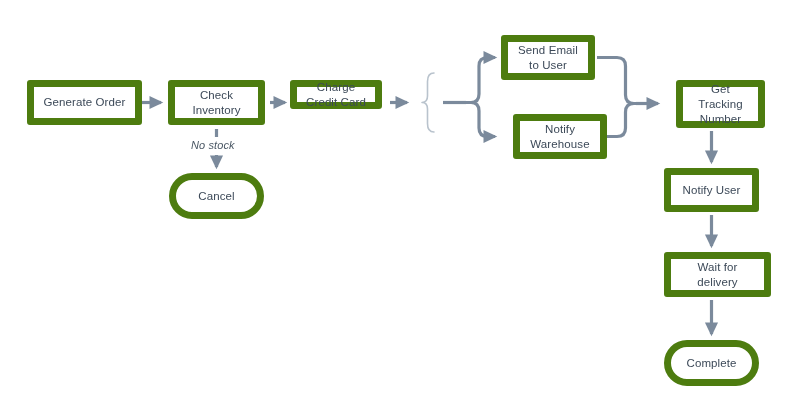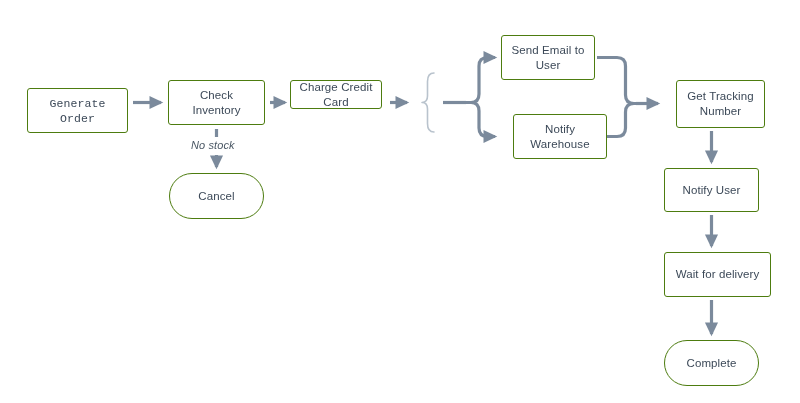--- a/index.html
+++ b/index.html
@@ -20,21 +20,21 @@
   #edges {
     position: absolute;
     left: 0;
     top: 0;
     width: 800px;
     height: 403px;
   }
   .node {
     position: absolute;
     box-sizing: border-box;
-    border: 1px solid #4d7c0f;
+    border: 7px solid #4d7c0f;
     background: #ffffff;
     color: #3c4958;
     font-size: 11.5px;
     line-height: 15px;
     letter-spacing: 0.1px;
     display: flex;
     align-items: center;
     justify-content: center;
     text-align: center;
     border-radius: 3px;
@@ -91,21 +91,21 @@
       <line x1="636" y1="103.5" x2="658" y2="103.5" marker-end="url(#ah)"></line>
 
       <line x1="711.5" y1="131" x2="711.5" y2="162" marker-end="url(#ah)"></line>
       <line x1="711.5" y1="215" x2="711.5" y2="246" marker-end="url(#ah)"></line>
       <line x1="711.5" y1="300" x2="711.5" y2="334" marker-end="url(#ah)"></line>
     </g>
 
     <path d="M434,73 Q427.5,73 427.5,81.5 L427.5,96 Q427.5,102.5 422,102.5 Q427.5,102.5 427.5,109 L427.5,123.5 Q427.5,132 434,132" stroke="#b9c3cd" stroke-width="1.6" fill="none" stroke-linecap="round" stroke-linejoin="round"></path>
   </svg>
 
-  <div class="node" style="left:27px; top:88px; width:101px; height:45px;font-family:Liberation Mono, monospace;">
+  <div class="node" style="left:27px; top:80px; width:115px; height:45px;">
     <span>Generate Order</span>
   </div>
 
   <div class="node" style="left:168px; top:80px; width:97px; height:45px;">
     <span>Check Inventory</span>
   </div>
 
   <div class="node" style="left:290px; top:80px; width:92px; height:29px;">
     <span>Charge Credit Card</span>
   </div>

